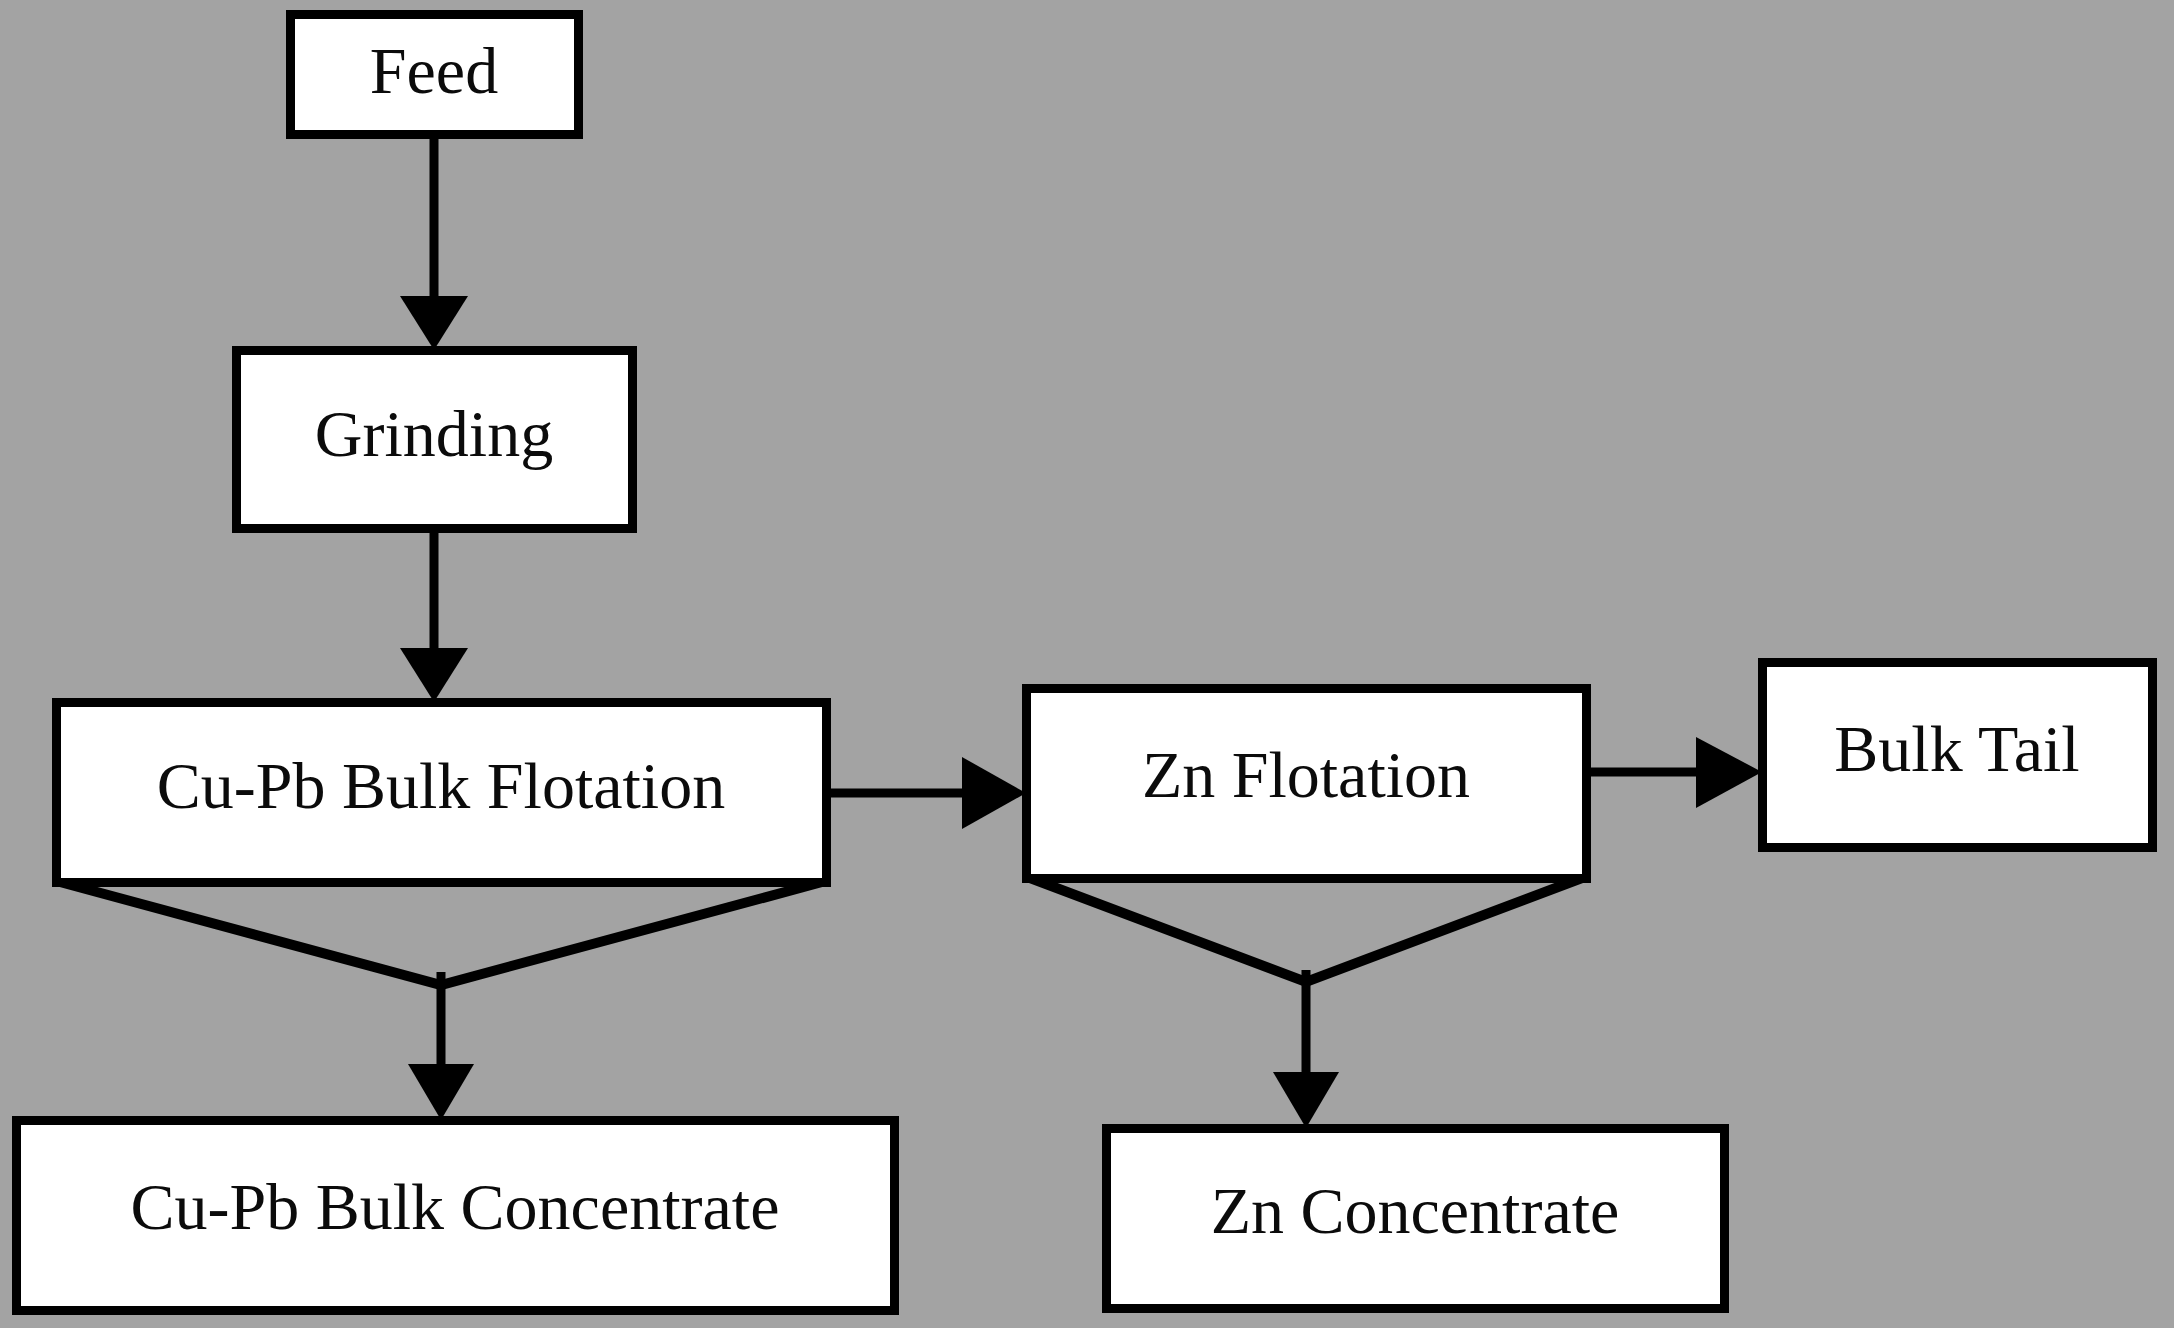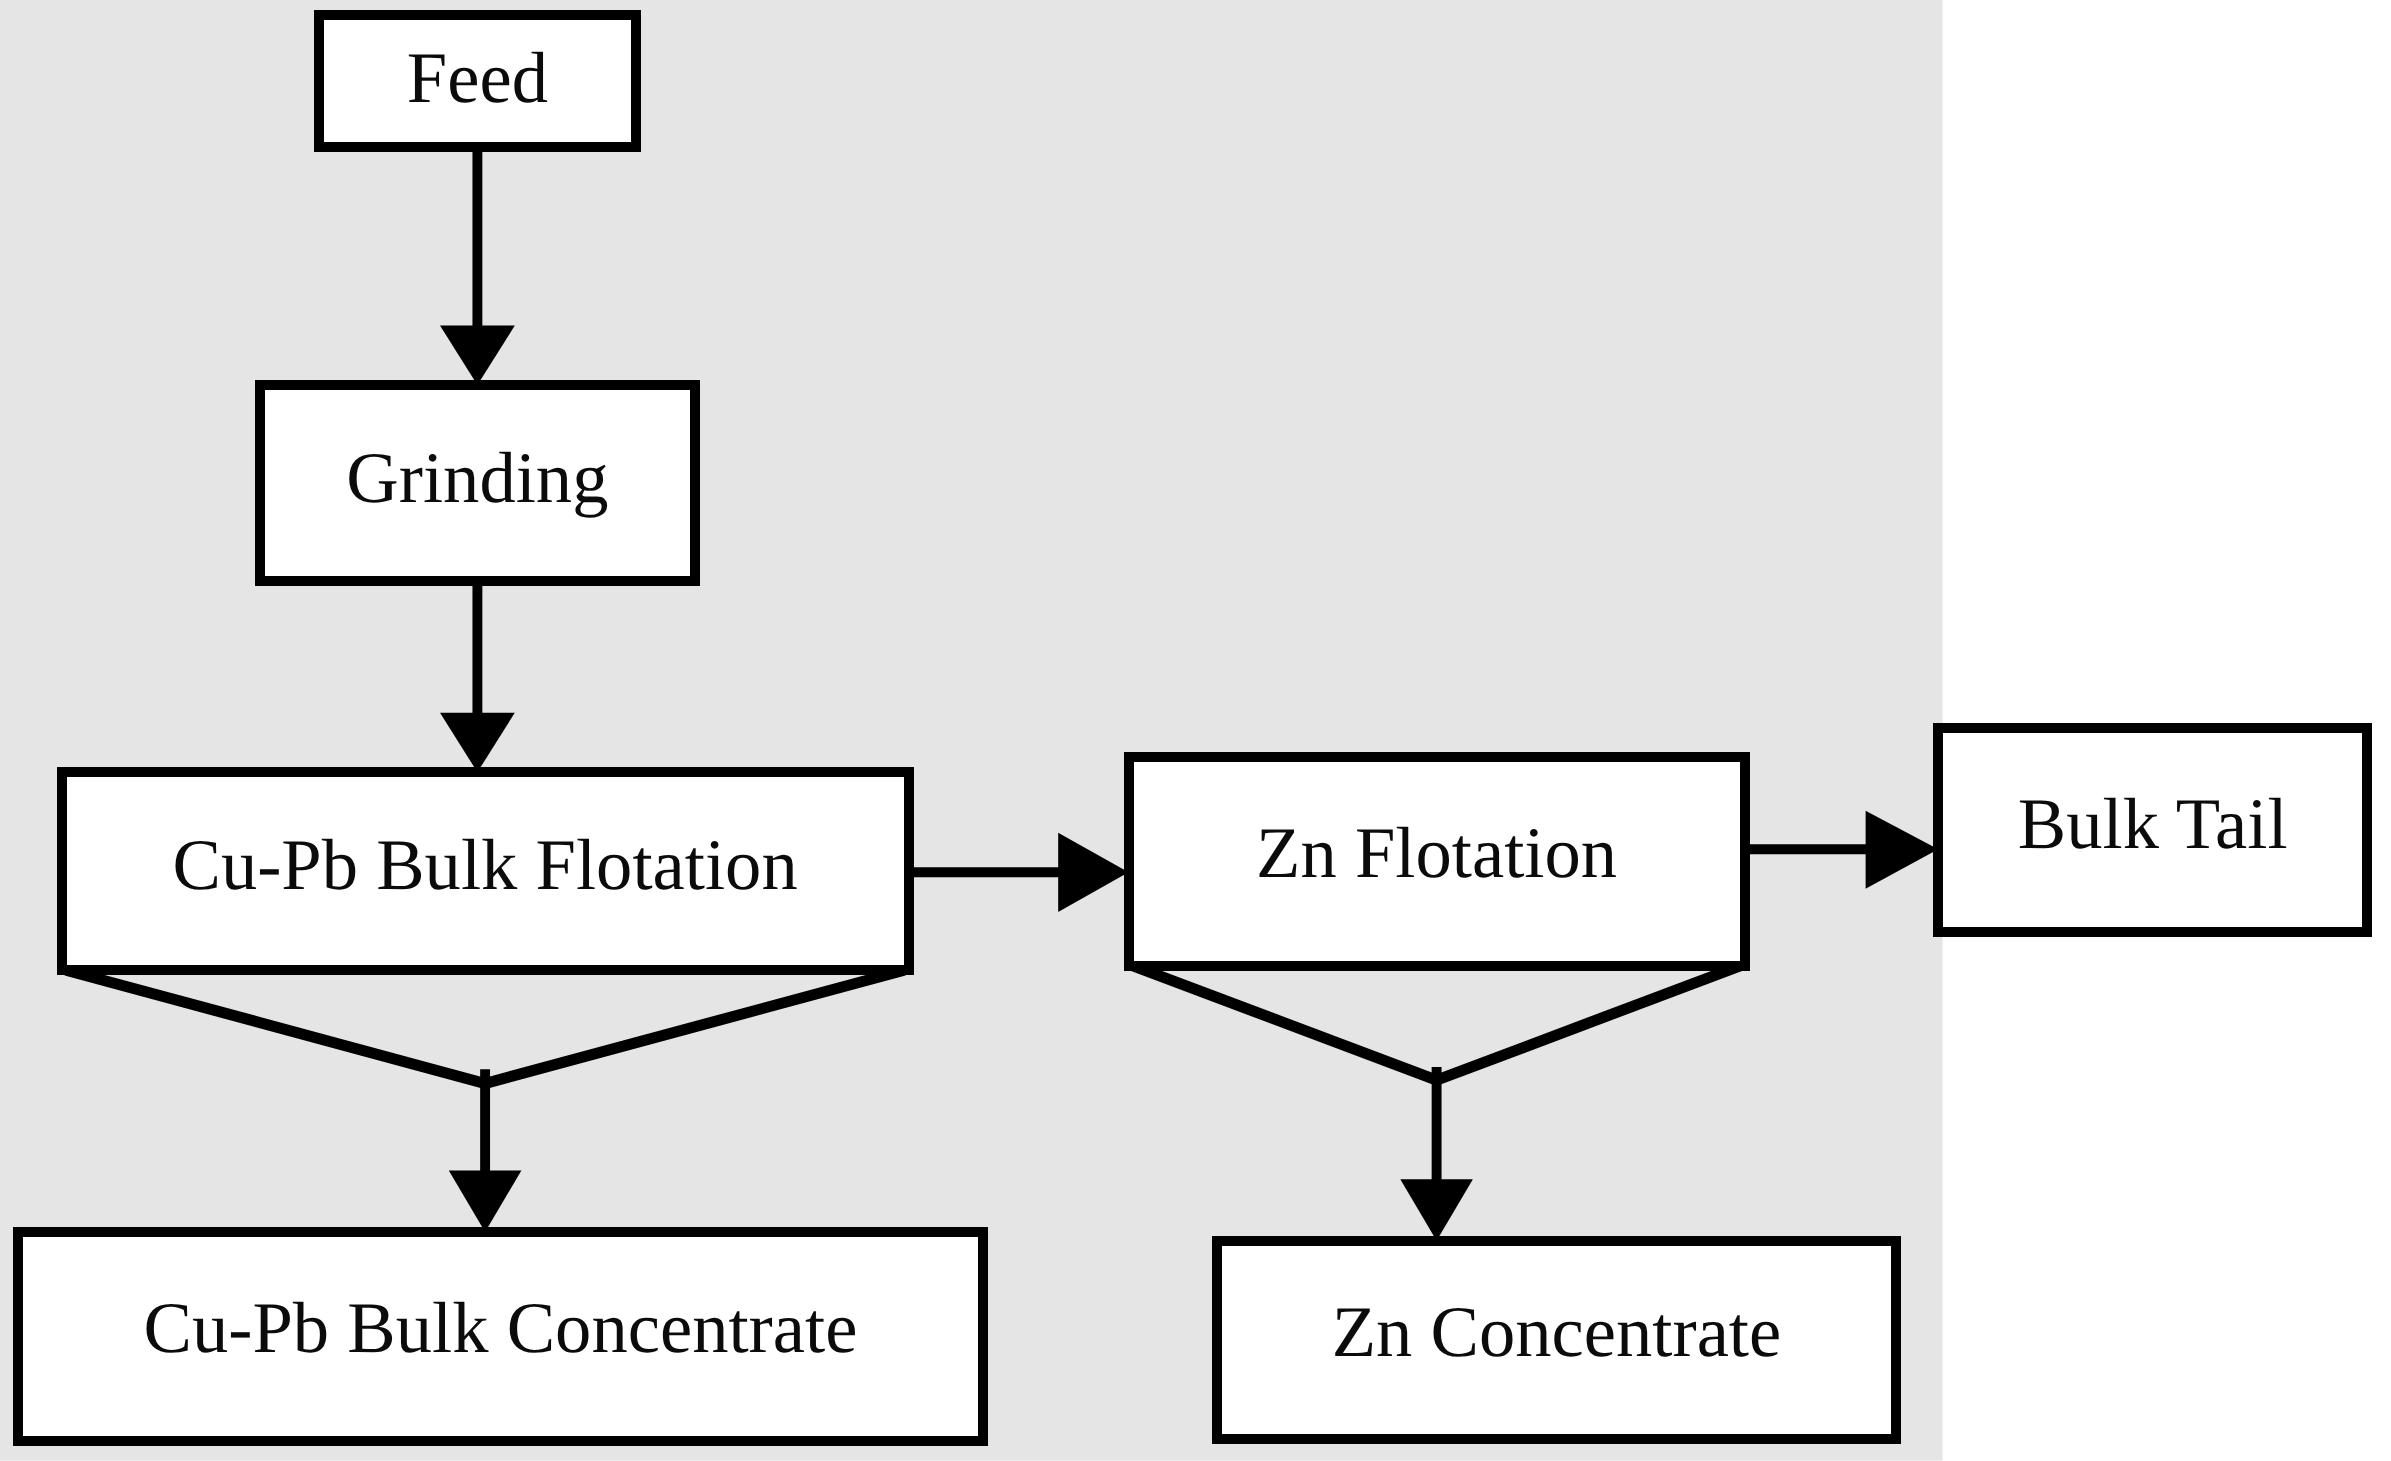--- a/index.html
+++ b/index.html
@@ -8,23 +8,23 @@
     background: #ffffff;
   }
   body {
     width: 2174px;
     height: 1328px;
     font-family: "Liberation Serif", "DejaVu Serif", serif;
     overflow: hidden;
   }
   #diagram-root {
     position: relative;
-    width: 1766px;
+    width: 2174px;
     height: 1328px;
-    background: #e5e5e5;
+    background: #a3a3a3;
   }
   svg.flow-canvas {
     position: absolute;
     top: 0;
     left: 0;
     width: 2174px;
     height: 1328px;
     display: block;
   }
   .node-rect {

